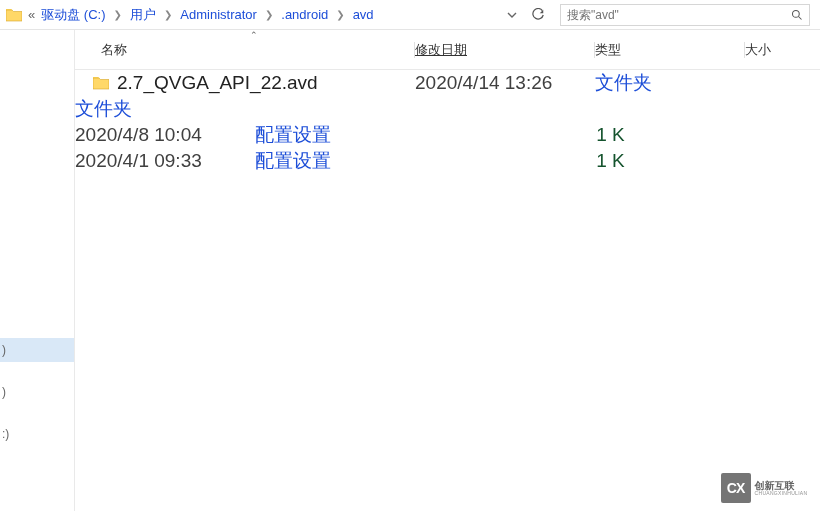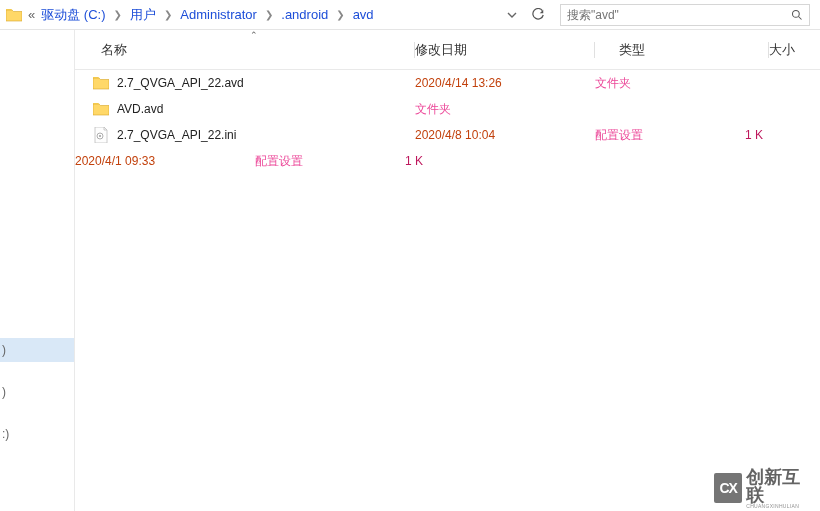--- a/index.html
+++ b/index.html
@@ -19,40 +19,40 @@
 
     .main { display: flex; height: calc(100% - 30px); }
     .leftpane { width: 75px; border-right: 1px solid #e9e9e9; background: #fff; position: relative; }
     .left-item { position: absolute; left: 0; right: 0; height: 24px; display: flex; align-items: center; padding-left: 2px; color: #666; font-size: 12px;}
     .left-item.selected { background: #d9e8f7; }
 
     .listpane { flex: 1; }
     .headerrow { height: 40px; display: flex; align-items: center; border-bottom: 1px solid #e9e9e9; color: #333; font-size: 13px; position: relative; }
     .hcol { display:flex; align-items:center; }
     .hcol.name { width: 340px; padding-left: 26px; }
-    .hcol.date { width: 180px; }
-    .hcol.type { width: 150px; margin-left: 24px; }
+    .hcol.date { width: 180px; text-decoration: underline; }
+    .hcol.type { width: 150px; }
     .hcol.size { flex:1; padding-right: 20px; }
     .sort-caret { position: absolute; left: 175px; top: 0px; font-size: 9px; color: #606060; }
 
-    .row { height: 26px; display: flex; align-items: center; font-size: 12px; }
+    .row { height: 26px; display: flex; align-items: center; font-size: 19px; }
     .cell { overflow: hidden; white-space: nowrap; text-overflow: ellipsis; }
     .cell.name { width: 340px; padding-left: 18px; display:flex; align-items:center; gap:8px; color:#222;}
-    .cell.date { width: 180px; color:#c2410c; }
-    .cell.type { width: 150px; color:#ec4899; }
-    .cell.size { flex:1; color:#be185d; text-align:left; padding-right: 4px;}
+    .cell.date { width: 180px; color:#404040; }
+    .cell.type { width: 150px; color:#1d4ed8; }
+    .cell.size { flex:1; color:#14532d; text-align:center; padding-right: 4px;}
     .file-icon-wrap { width: 16px; height: 16px; display:flex; align-items:center; justify-content:center;}
 
     .folder-svg { width: 16px; height: 14px; }
     .ini-svg { width: 14px; height: 16px; }
 
     .watermark { position: absolute; right: 6px; bottom: 6px; width: 100px; height: 34px; display:flex; align-items:center; justify-content:center; gap:4px; opacity: 0.95; }
     .watermark .wlogo { width: 30px; height: 30px; background: #6e6e6e; border-radius: 2px; display:flex; align-items:center; justify-content:center; color:#fff; font-size:14px; font-weight:bold; letter-spacing:-1px;}
     .watermark .wtxt { display:flex; flex-direction:column; line-height:1;}
-    .watermark .wtxt .cn { font-size:18px; color:#5c5c5c; font-weight:600;}
+    .watermark .wtxt .cn { font-size:10px; color:#5c5c5c; font-weight:600;}
     .watermark .wtxt .en { font-size:5px; color:#8c8c8c; letter-spacing:0.3px;}
 
     .vdiv { width:1px; height: 16px; background:#e0e0e0; margin-left:auto; }
   </style>
 </head>
 <body>
 
 <div class="titlebar">
   <div class="crumb-area">
     <span class="crumb-icon">
@@ -138,44 +138,24 @@
                 <path d="M0 2 L0 1 L5 1 L6.5 2" fill="#f3c94d"></path>
               </svg>
             </span>
             <span>2.7_QVGA_API_22.avd</span>
           </div>
           <div class="cell date">2020/4/14 13:26</div>
           <div class="cell type">文件夹</div>
           <div class="cell size"></div>
         </div>
         <div class="row">
-          <div class="cell name">
-            <span class="file-icon-wrap">
-              <svg class="folder-svg" viewBox="0 0 16 14">
-                <path d="M0 2 L6 2 L7.5 3.5 L16 3.5 L16 13 L0 13 Z" fill="#ffd868" stroke="#d6a626" stroke-width="0.6"></path>
-                <path d="M0 2 L0 1 L5 1 L6.5 2" fill="#f3c94d"></path>
-              </svg>
-            </span>
-            <span>AVD.avd</span>
-          </div>
           <div class="cell type">文件夹</div>
           <div class="cell size"></div>
         </div>
         <div class="row">
-          <div class="cell name">
-            <span class="file-icon-wrap">
-              <svg class="ini-svg" viewBox="0 0 14 16">
-                <path d="M1 0 L10 0 L13 3 L13 16 L1 16 Z" fill="#fdfdfd" stroke="#bcbcbc" stroke-width="0.8"></path>
-                <path d="M10 0 L10 3 L13 3" fill="none" stroke="#bcbcbc" stroke-width="0.8"></path>
-                <circle cx="6" cy="9" r="3" fill="none" stroke="#9a9a9a" stroke-width="0.8"></circle>
-                <circle cx="6" cy="9" r="1" fill="#9a9a9a"></circle>
-              </svg>
-            </span>
-            <span>2.7_QVGA_API_22.ini</span>
-          </div>
           <div class="cell date">2020/4/8 10:04</div>
           <div class="cell type">配置设置</div>
           <div class="cell size">1 K</div>
         </div>
         <div class="row">
           <div class="cell date">2020/4/1 09:33</div>
           <div class="cell type">配置设置</div>
           <div class="cell size">1 K</div>
         </div>
       </div>

